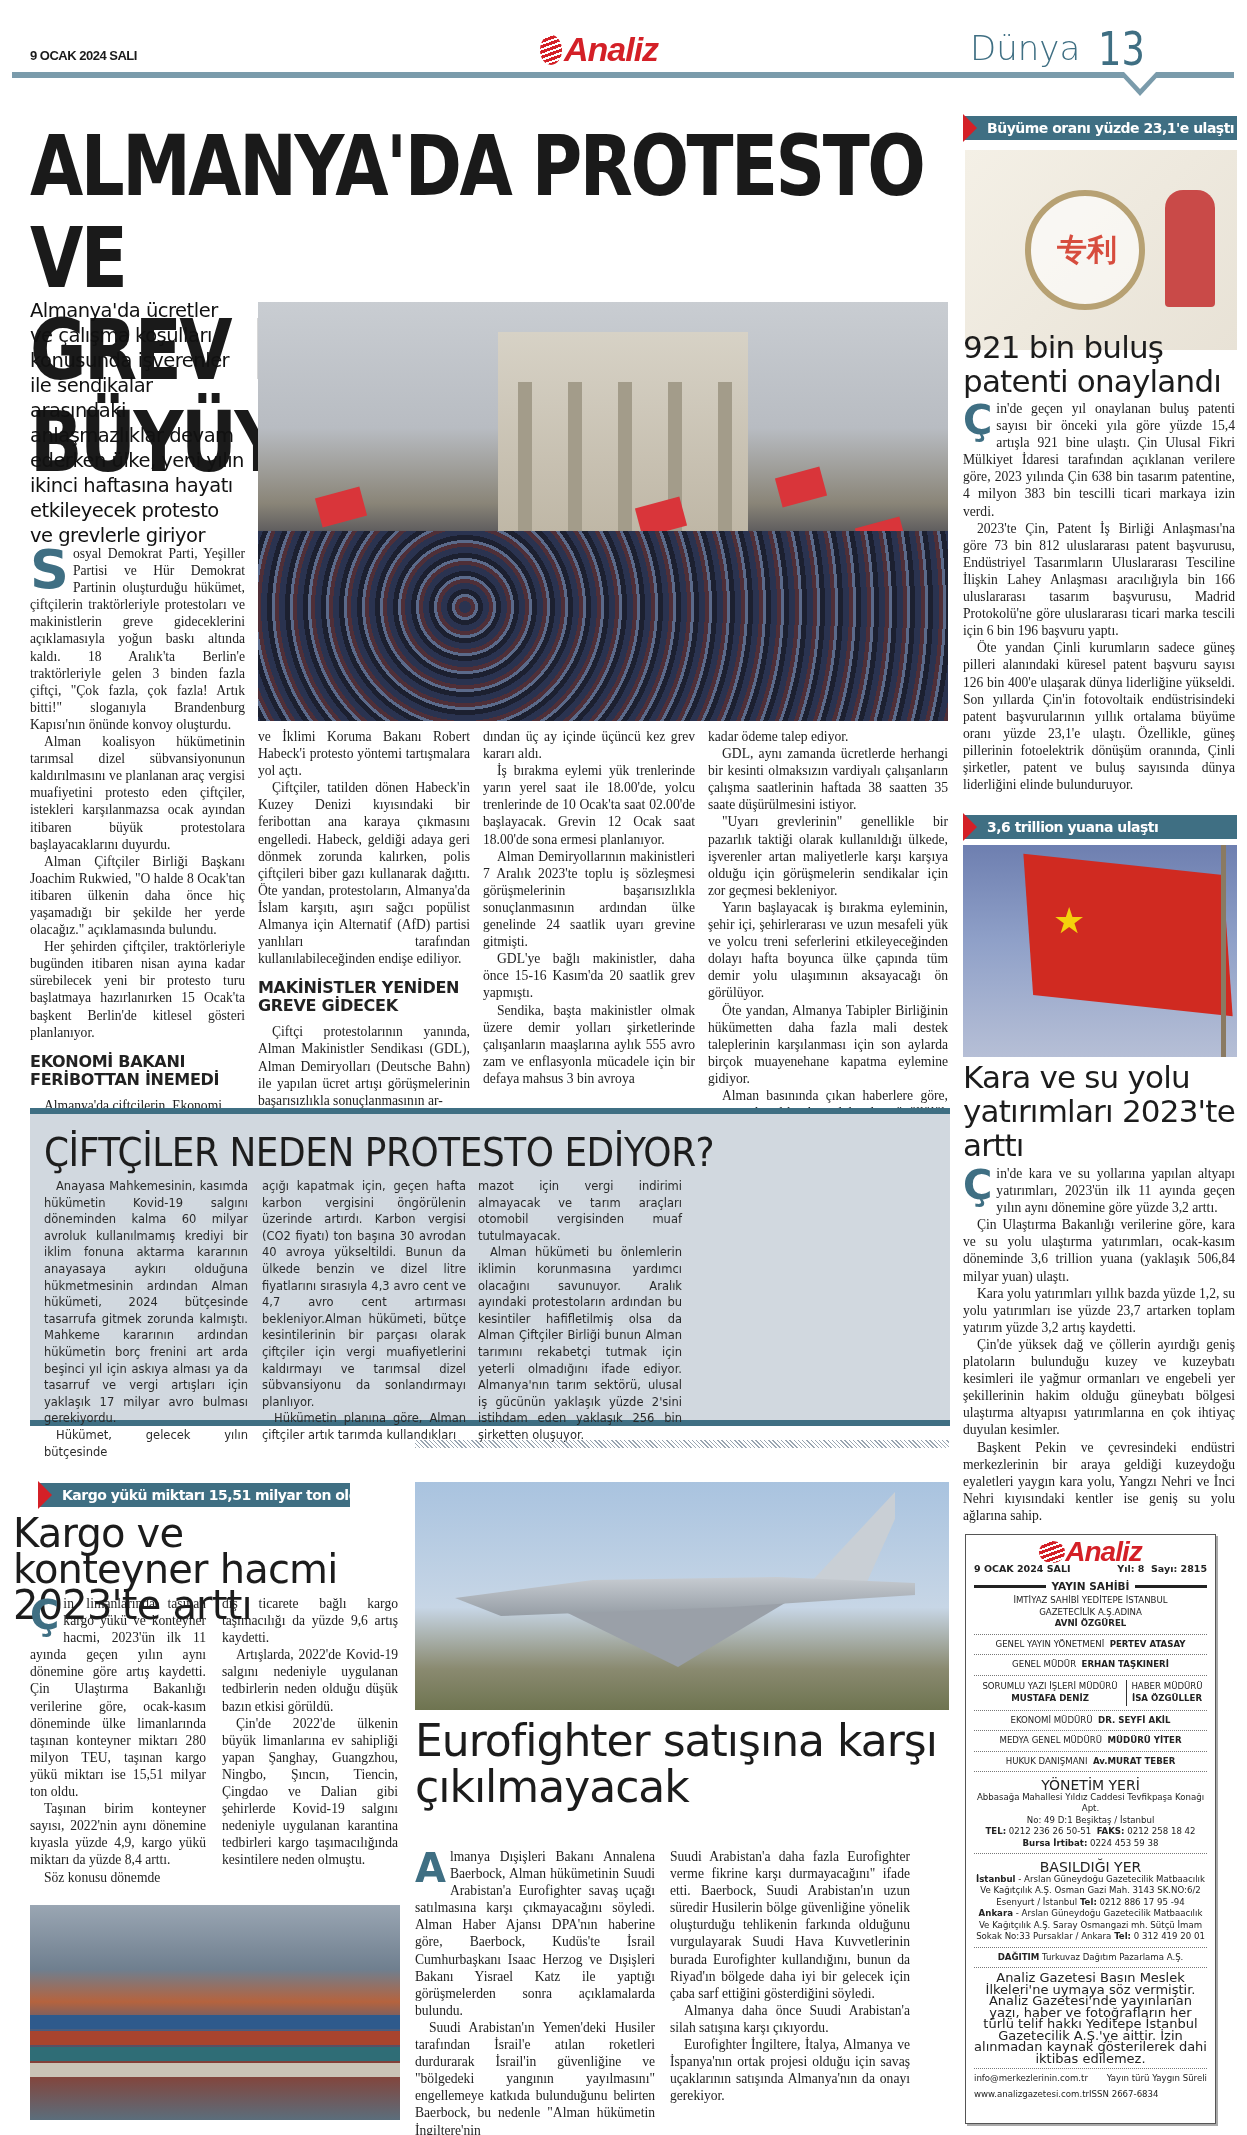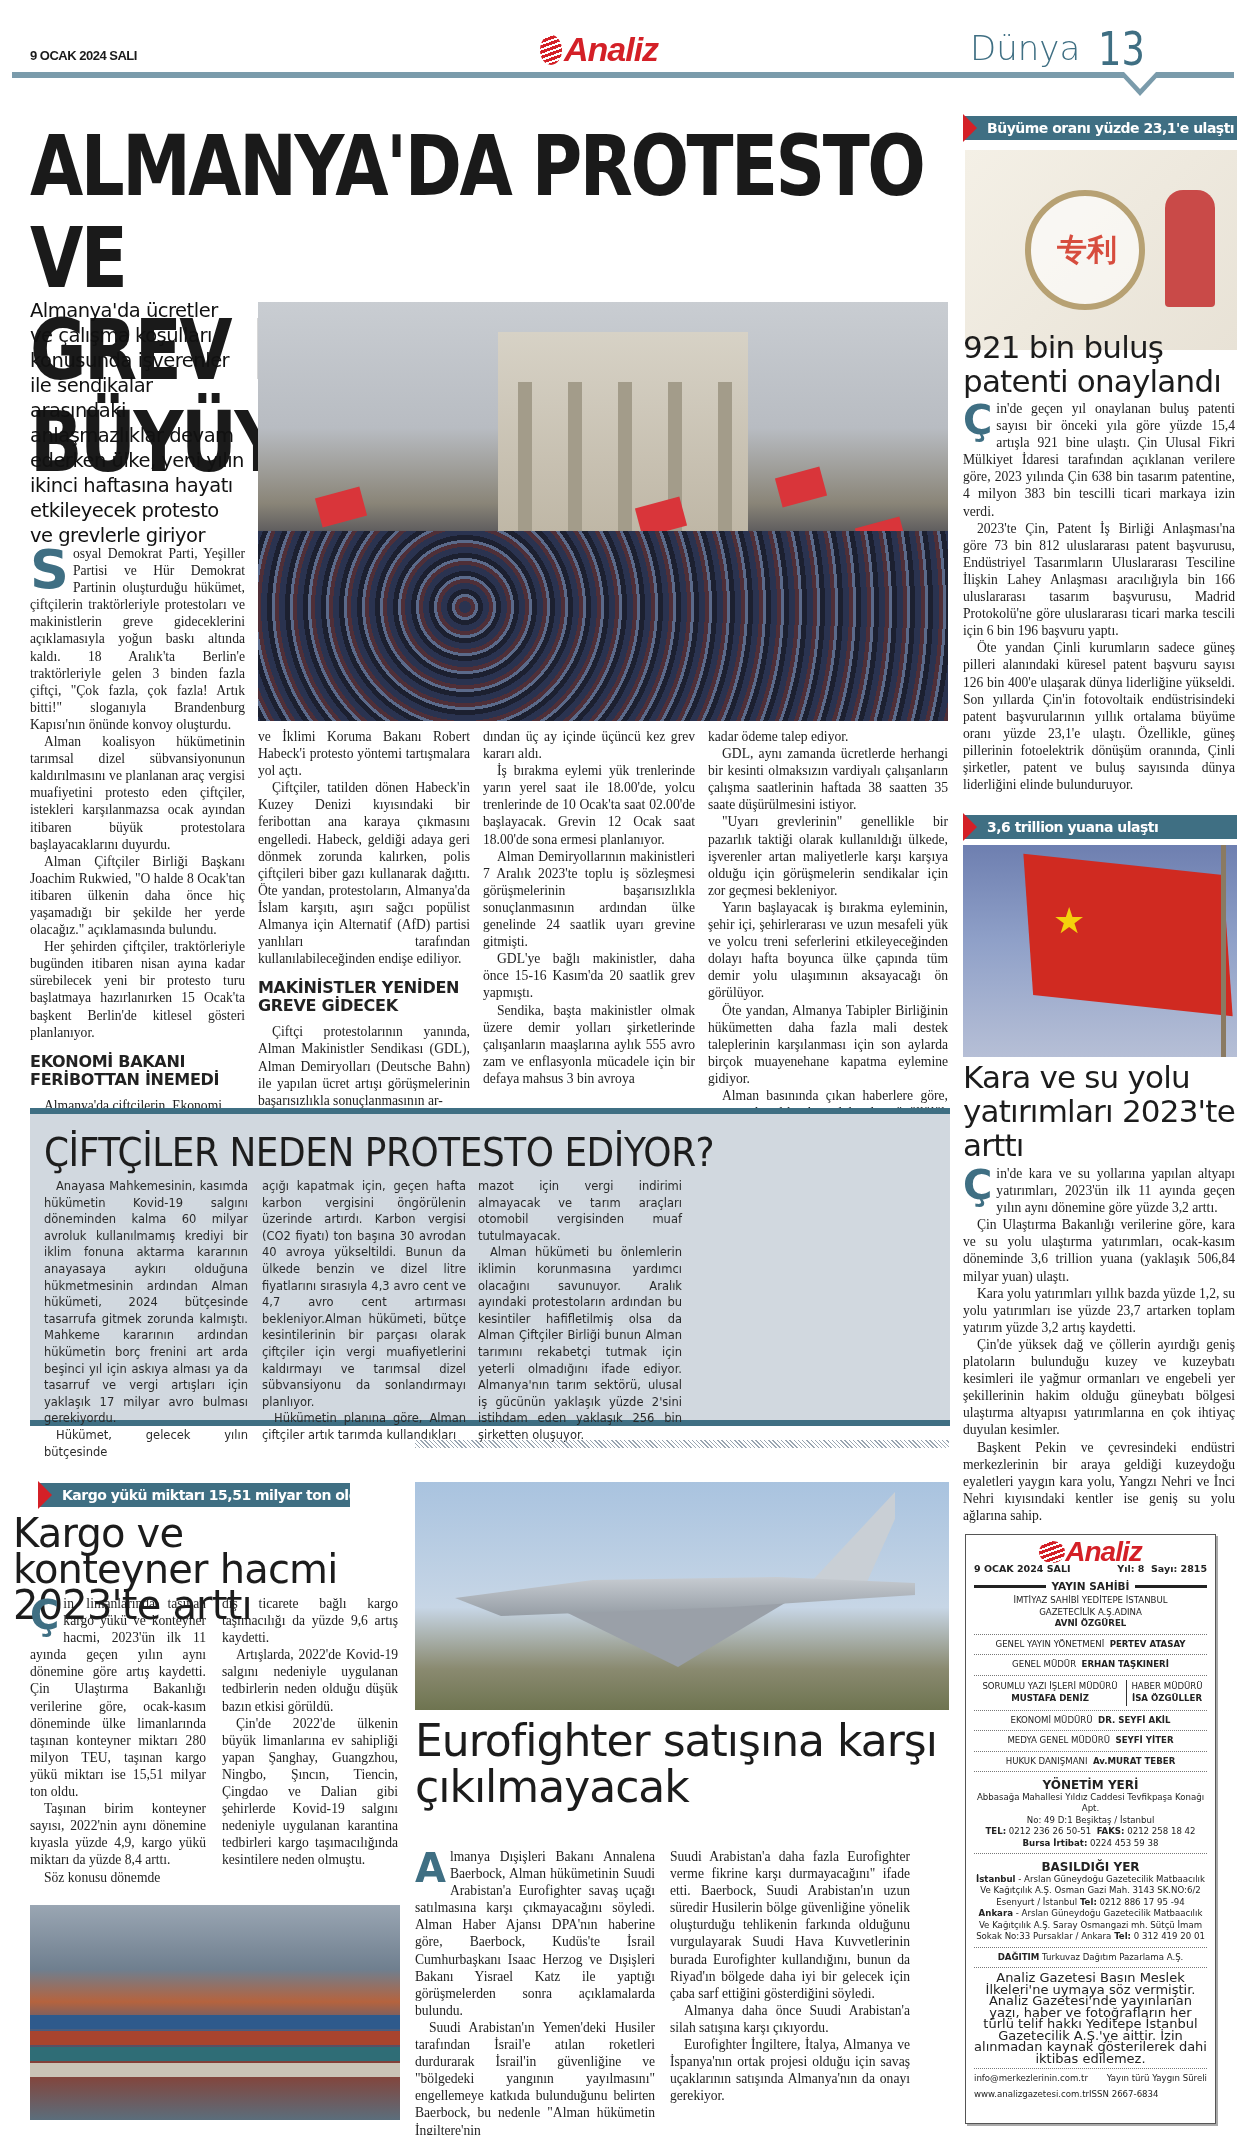--- a/index.html
+++ b/index.html
@@ -66,21 +66,21 @@
   #mast .mlogo .g{width:26px;height:22px;border-radius:50%;background:repeating-linear-gradient(160deg,#d42027 0 3px,#fff 3px 5px)}
   #mast .mlogo .t{color:#d42027;font-weight:900;font-size:28px;font-style:italic;font-family:"Liberation Sans",sans-serif;letter-spacing:-1px}
   #mast .row{display:flex;justify-content:space-between;padding:0 8px;font-weight:bold;font-size:9.5px}
   #mast .sec{font-weight:bold;font-size:10.5px;margin:6px 0 3px;display:flex;align-items:center;gap:6px;padding:0 8px}
   #mast .sec:before,#mast .sec:after{content:"";flex:1;height:3px;background:#222}
   #mast .dot{border-bottom:1px dotted #777;margin:0 8px;padding:4px 0}
   #mast b{font-weight:bold}
   #mast .split{display:flex;align-items:center}
   #mast .split>div{flex:1}
   #mast .split .sep{flex:0 0 1px;height:26px;background:#333}
-  #mast .hd{font-weight:bold;font-size:12px;margin-top:4px}
+  #mast .hd{font-weight:normal;font-size:14px;margin-top:4px}
 
   
   #tag-kargo{left:40px;top:1483px;width:310px}
   #h-kargo{left:13px;top:1515px;font-size:40px;line-height:36px}
   #b-kargo1{left:30px;top:1595px;width:176px}
   #b-kargo2{left:222px;top:1595px;width:176px}
   #photo-port{left:30px;top:1905px;width:370px;height:215px;background:linear-gradient(180deg,#9aa6b3 0%,#6f7f8f 30%,#b5633e 45%,#3b5c86 60%,#8c3b2d 75%,#5b6e7c 100%);overflow:hidden}
   #photo-port i{position:absolute;height:14px}
   #photo-jet{left:415px;top:1482px;width:534px;height:228px;background:linear-gradient(180deg,#a9c3df 0%,#c7d6e6 55%,#8a8a70 82%,#6e7450 100%);overflow:hidden}
   #photo-jet .body{position:absolute;left:40px;top:80px;width:460px;height:60px;background:linear-gradient(180deg,#d9dde2,#8e969e);clip-path:polygon(0 60%,30% 30%,70% 25%,100% 35%,100% 55%,60% 75%,10% 90%)}
@@ -218,21 +218,21 @@
   <div>GAZETECİLİK A.Ş.ADINA</div>
   <div class="dot" style="padding-top:0"><b>AVNİ ÖZGÜREL</b></div>
   <div class="dot"><span>GENEL YAYIN YÖNETMENİ</span>&nbsp;&nbsp;<b>PERTEV ATASAY</b></div>
   <div class="dot"><span>GENEL MÜDÜR</span>&nbsp;&nbsp;<b>ERHAN TAŞKINERİ</b></div>
   <div class="dot split">
     <div><div>SORUMLU YAZI İŞLERİ MÜDÜRÜ</div><b>MUSTAFA DENİZ</b></div>
     <div class="sep"></div>
     <div style="flex:0 0 80px"><div>HABER MÜDÜRÜ</div><b>İSA ÖZGÜLLER</b></div>
   </div>
   <div class="dot"><span>EKONOMİ MÜDÜRÜ</span>&nbsp;&nbsp;<b>DR. SEYFİ AKİL</b></div>
-  <div class="dot"><span>MEDYA GENEL MÜDÜRÜ</span>&nbsp;&nbsp;<b>SEYFİ YİTER</b></div>
+  <div class="dot"><span>MEDYA GENEL MÜDÜRÜ</span>&nbsp;&nbsp;<b>MÜDÜRÜ YİTER</b></div>
   <div class="dot"><span>HUKUK DANIŞMANI</span>&nbsp;&nbsp;<b>Av.MURAT TEBER</b></div>
   <div class="dot">
     <div class="hd">YÖNETİM YERİ</div>
     <div>Abbasağa Mahallesi Yıldız Caddesi Tevfikpaşa Konağı Apt.</div>
     <div>No: 49 D:1 Beşiktaş / İstanbul</div>
     <div><b>TEL:</b> <span>0212 236 26 50-51</span> &nbsp;<b>FAKS:</b> <span>0212 258 18 42</span></div>
     <div><b>Bursa İrtibat:</b> <span>0224 453 59 38</span></div>
   </div>
   <div class="dot">
     <div class="hd">BASILDIĞI YER</div>

